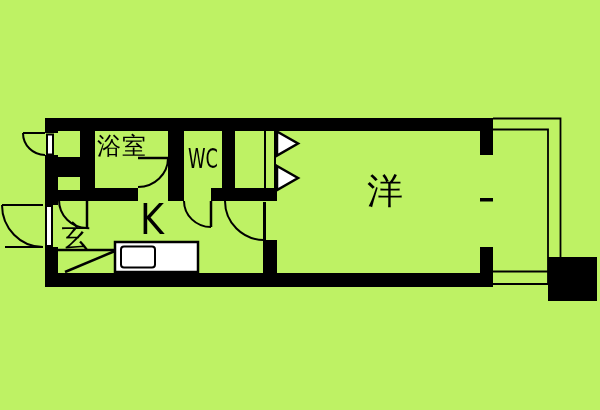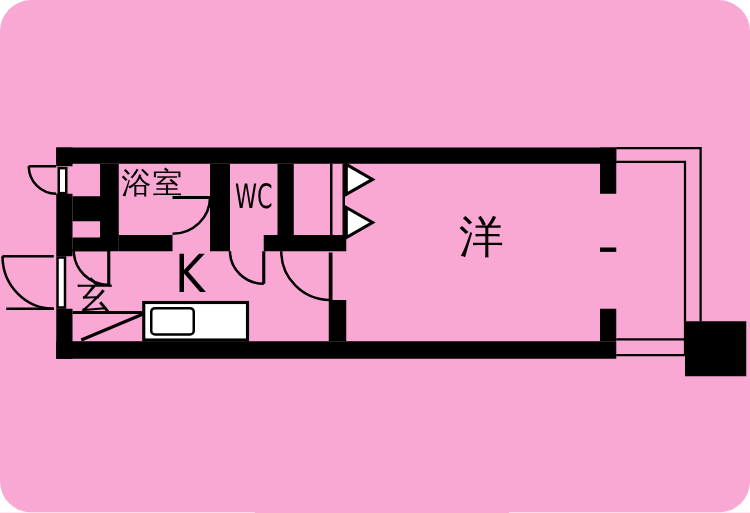--- a/index.html
+++ b/index.html
@@ -4,24 +4,23 @@
 <style>
   html, body {
     margin: 0;
     padding: 0;
     background: #ffffff;
   }
   .stage {
     position: relative;
     width: 600px;
     height: 410px;
-    background: #f9a8d4;
+    background: #bef264;
     overflow: hidden;
     font-family: "DejaVu Sans", sans-serif;
-    border-radius: 25px;
   }
   svg text {
     fill: #000000;
     font-family: "DejaVu Sans", sans-serif;
     font-weight: 500;
   }
 </style>
 </head>
 <body>
 

